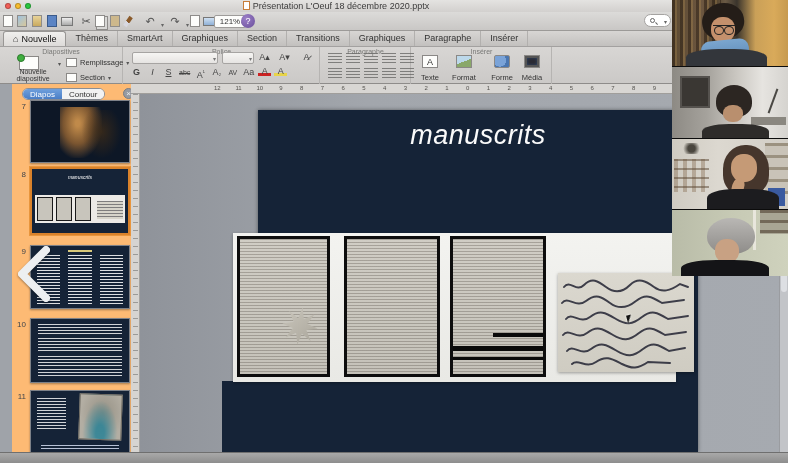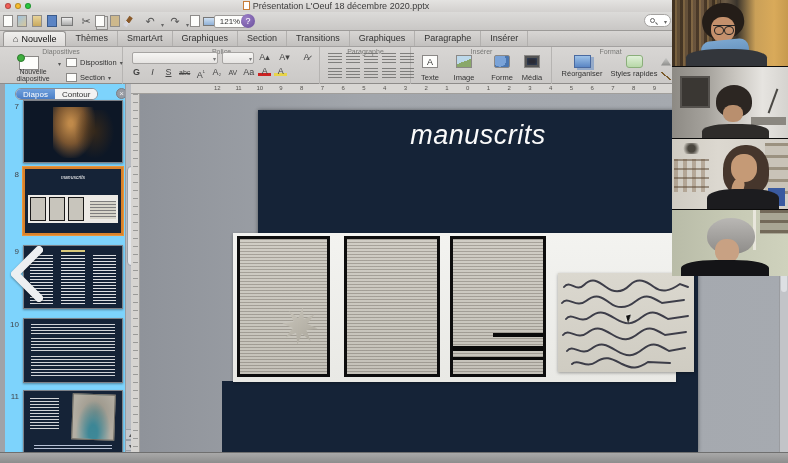--- a/index.html
+++ b/index.html
@@ -75,21 +75,21 @@
   .big-btn{position:absolute;top:8px;text-align:center;font-size:7.5px;color:#333;}
   .big-btn .bico{margin:0 auto 1px;width:17px;height:13px;}
   .bico.arrange{background:linear-gradient(#9ec2e8,#5a86c4);border:1px solid #4a6aa0;box-shadow:3px 2px 0 rgba(90,134,196,.5);}
   .bico.styles{background:linear-gradient(#dff0d8,#b8d8a8);border:1px solid #8aae7a;border-radius:3px;}
   .ff-row{position:absolute;left:108px;height:13px;display:flex;align-items:center;gap:3px;font-size:7.5px;color:#333;white-space:nowrap;}
   .ff-ico{width:10px;height:8px;}
   .ff-ico.fill{background:linear-gradient(#c8c8c6,#8a8a88);clip-path:polygon(50% 0,100% 100%,0 100%);}
   .ff-ico.line{background:linear-gradient(to top right,transparent 45%,#7a5a2a 45% 55%,transparent 55%);}
 
   
-  #sidebar{position:absolute;left:5px;top:84px;width:131px;height:368px;background:#7dd3fc;border-right:1px solid #a16207;}
+  #sidebar{position:absolute;left:12px;top:84px;width:131px;height:368px;background:#fdba74;border-right:1px solid #a16207;}
   .side-tabs{position:absolute;left:10px;top:4px;display:flex;height:12px;border:1px solid #8a8e95;border-radius:6px;overflow:hidden;background:#fff;}
   .side-tab{padding:0 7px;font-size:8px;line-height:11px;color:#333;background:#f2f2f2;}
   .side-tab.selected{background:linear-gradient(#6fa0dd,#4a7ec6);color:#fff;}
   #side-close{position:absolute;left:111px;top:4px;width:11px;height:11px;border-radius:50%;background:#969aa2;border:1px solid #7a7e85;color:#eee;font-size:8px;line-height:9px;text-align:center;}
   .thumb{position:absolute;left:18px;width:100px;background:#152337;border:1px solid #7d8188;box-shadow:0 1px 2px rgba(0,0,0,.35);overflow:hidden;}
   .thumb.selected{border:2px solid #d9822b;box-shadow:0 0 0 1px #e8953c;}
   .snum{position:absolute;left:1px;width:13px;text-align:right;font-size:8px;color:#41454b;}
   
   #t7{top:16px;height:63px;background:#0d1726;}
   #t7 .fig{position:absolute;left:30%;top:10%;width:42%;height:84%;background:radial-gradient(ellipse at 42% 32%,#c08a4a 6%,#7a5530 42%,rgba(20,14,8,0) 74%);}
@@ -260,21 +260,21 @@
   <div id="ribbon">
     <div class="rgroup g-slides">
       <div class="glabel">Diapositives</div>
       <div id="new-slide-btn">
         <span class="nsico"></span>
         <span class="chev" style="position:absolute;right:2px;top:4px">▾</span>
         <span class="lbl">Nouvelle diapositive</span>
       </div>
       <div class="small-btn" style="top:9px">
           <span class="sico"></span>
-          <span>Disposition</span>
+          <span>Remplissage</span>
           <span class="chev">▾</span>
         </div>
       <div class="small-btn" style="top:24px">
           <span class="sico"></span>
           <span>Section</span>
           <span class="chev">▾</span>
         </div>
     </div>
 
     <div class="rgroup g-font">
@@ -317,51 +317,32 @@
     </div>
 
     <div class="rgroup g-insert">
       <div class="glabel">Insérer</div>
       <div class="ins-btn" style="left:2px">
         <span class="iico">A</span>
         <span class="lbl">Texte</span>
       </div>
       <div class="ins-btn" style="left:36px">
         <span class="iico img"></span>
-        <span class="lbl">Image</span>
+        <span class="lbl">Format</span>
       </div>
       <div class="ins-btn" style="left:74px">
         <span class="iico shape"></span>
         <span class="lbl">Forme</span>
       </div>
       <div class="ins-btn" style="left:104px">
         <span class="iico media"></span>
         <span class="lbl">Média</span>
       </div>
     </div>
 
-    <div class="rgroup g-format">
-      <div class="glabel" style="left:-60px;right:60px">Format</div>
-      <div class="big-btn" style="left:4px;width:50px">
-        <div class="bico arrange"></div>
-        <span>Réorganiser</span>
-      </div>
-      <div class="big-btn" style="left:56px;width:50px">
-        <div class="bico styles"></div>
-        <span>Styles rapides</span>
-      </div>
-      <div class="ff-row" style="top:8px">
-          <span class="ff-ico fill"></span>
-          <span>Remplissage</span>
-        </div>
-      <div class="ff-row" style="top:22px">
-          <span class="ff-ico line"></span>
-          <span>Trait</span>
-        </div>
-    </div>
   </div>
 
   <div id="sidebar">
     <div class="side-tabs">
       <span class="side-tab selected">Diapos</span>
       <span class="side-tab">Contour</span>
     </div>
     <div id="side-close">×</div>
 
     <div class="snum" style="top:18px">7</div>

